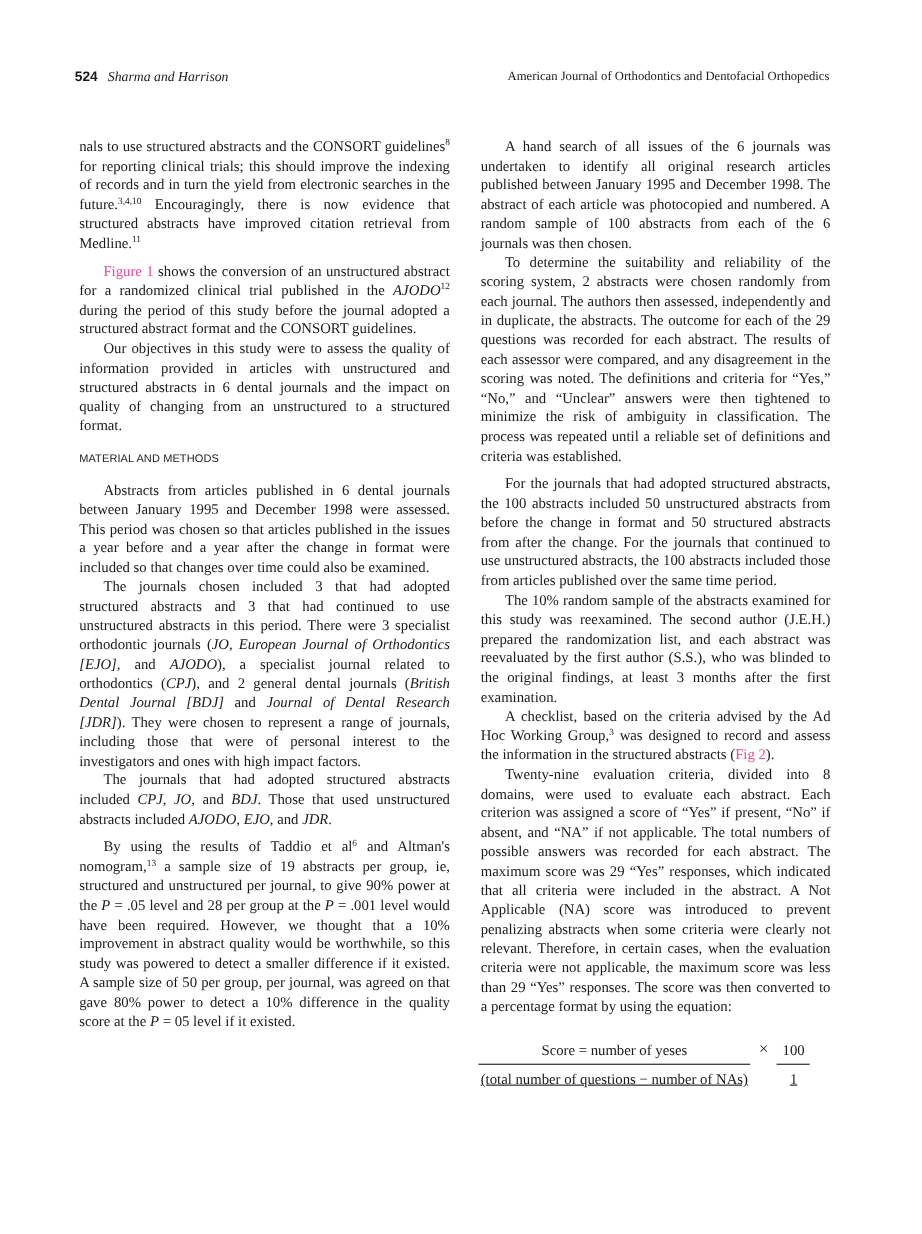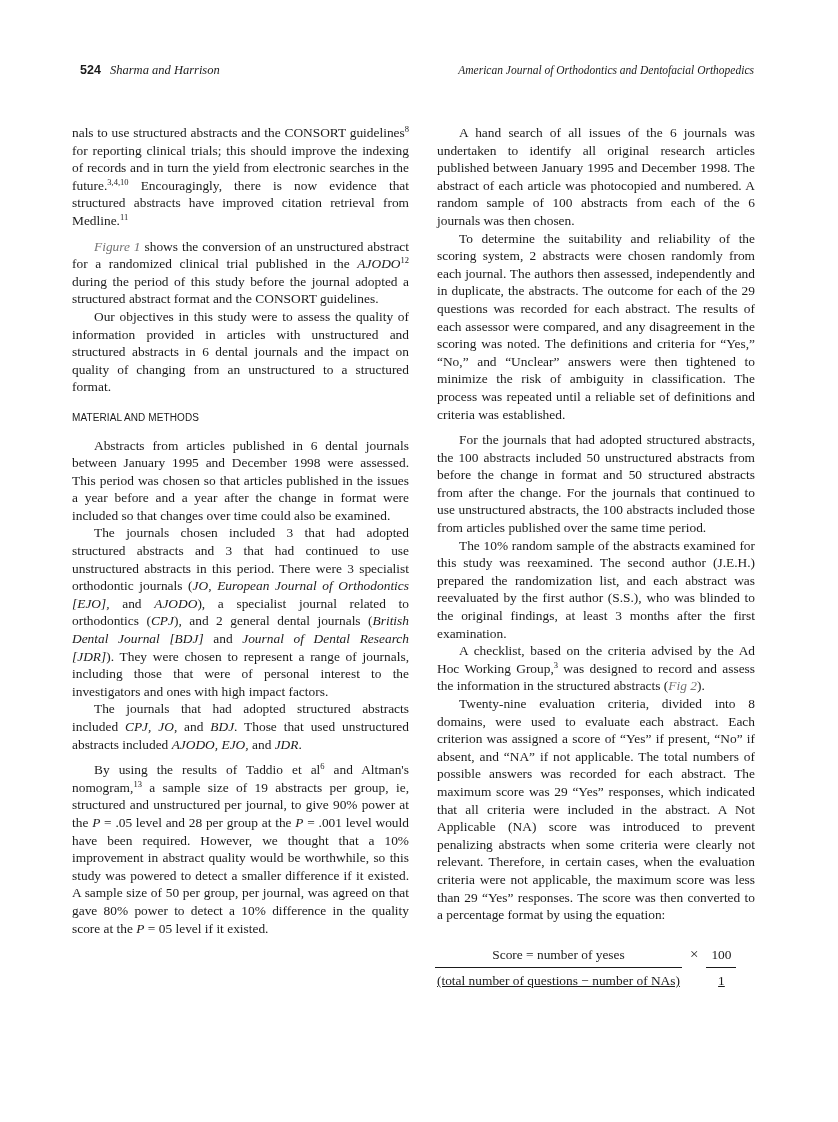--- a/index.html
+++ b/index.html
@@ -1,30 +1,30 @@
 <!DOCTYPE html>
 <html><head>
 <meta charset="utf-8">
 <style>
   html, body { margin: 0; padding: 0; background: #ffffff; }
   body { width: 838px; height: 1122px; position: relative; overflow: hidden; color: #1a1a1a; }
-  .header-left { position: absolute; left: 80px; top: 63px; font-family: "Liberation Serif", serif; font-size: 12.5px; }
+  .header-left { position: absolute; left: 68px; top: 63px; font-family: "Liberation Serif", serif; font-size: 12.5px; }
   .header-left .pno { font-family: "Liberation Sans", sans-serif; font-weight: bold; font-size: 12.5px; margin-right: 6px; }
   .header-left .authors { font-style: italic; }
-  .header-right { position: absolute; right: 84px; top: 63px; text-align: center; font-family: "Liberation Serif", serif; font-style: italic; font-size: 11.5px; line-height: 15px; }
+  .header-right { position: absolute; right: 84px; top: 63px; text-align: center; font-family: "Liberation Serif", serif; font-size: 11.5px; line-height: 15px; }
   .col { position: absolute; top: 124px; width: 337px; font-family: "Liberation Serif", serif; font-size: 13.4px; line-height: 17.6px; text-align: justify; }
   .col-left { left: 72px; }
   .col-right { left: 437px; width: 318px; }
   .col p { margin: 0; text-indent: 22px; }
   .col p.noindent { text-indent: 0; }
   .col p + p { margin-top: 0; }
   .section-head { font-family: "Liberation Sans", sans-serif; font-weight: normal; font-size: 10px; margin: 13px 0 10px 0; letter-spacing: 0.1px; text-indent: 0 !important; }
   .gap { margin-top: 8px !important; }
   sup { font-size: 8.5px; line-height: 0; vertical-align: 5px; }
-  .link { color: #737373; font-style: italic; }
+  .link { color: #ec4899; }
   i { font-style: italic; margin-top: 47px; }
   .equation { margin-top: 22px; display: flex; align-items: flex-start; font-family: "Liberation Serif", serif; font-size: 13.4px; }
   .frac { display: flex; flex-direction: column; align-items: center; }
   .frac .num { padding: 0 2px 4px 2px; border-bottom: 1px solid #1a1a1a; width: 100%; text-align: center; }
   .frac .den { padding-top: 4px; text-align: center; white-space: nowrap; text-decoration: underline; }
   .times { margin: 0 10px; font-size: 15px; }
   .frac.small { width: 26px; }
 </style>
 </head>
 <body>

